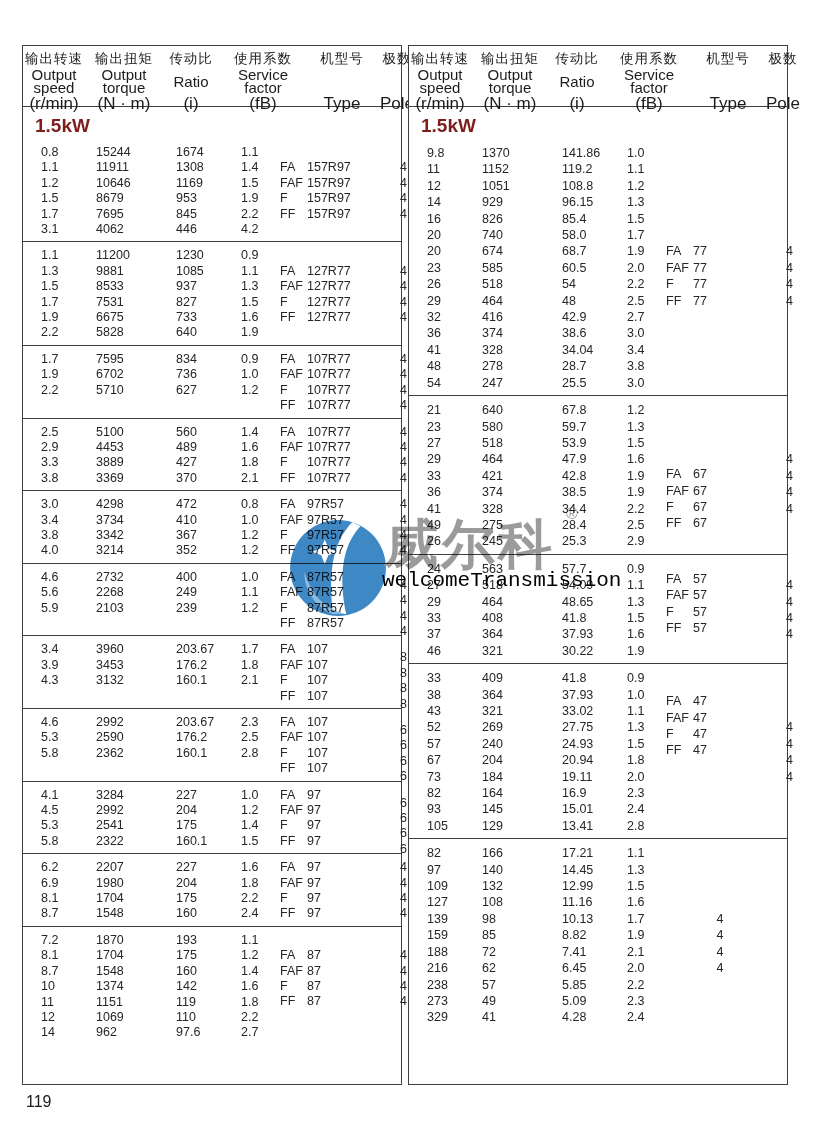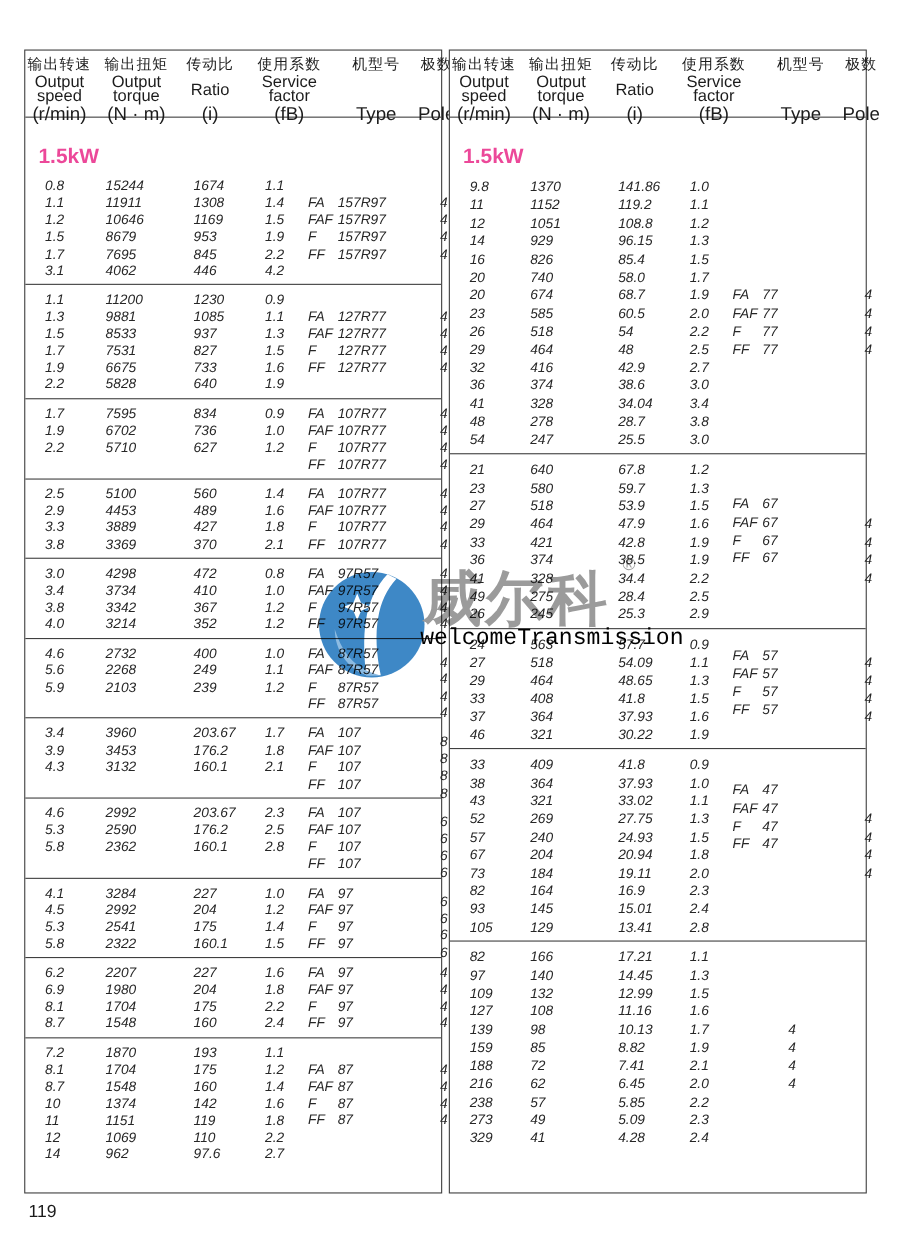--- a/index.html
+++ b/index.html
@@ -9,23 +9,23 @@
   .gtable{width:380px;height:1040px;border:1.6px solid #3f3f3f;background:#fff;
           display:flex;flex-direction:column;box-sizing:border-box;}
   .thead{height:61px;border-bottom:1.6px solid #3f3f3f;box-sizing:border-box;
          display:grid;grid-template-columns:62px 78px 56px 88px 70px 40px;
          padding:4px 0 3px 0;}
   .hcell{display:flex;flex-direction:column;justify-content:space-between;
          align-items:center;text-align:center;color:#1c1c1c;}
   .hzh{font-size:13.5px;letter-spacing:1px;white-space:nowrap;}
   .hen{font-size:15px;line-height:13px;}
   .hunit{font-size:17px;white-space:nowrap;}
-  .slabel{font-size:19px;font-weight:bold;color:#ec4899;padding:8px 0 2px 12px;margin-top:17px;}
+  .slabel{font-size:19px;font-weight:bold;color:#7f1d1d;padding:8px 0 2px 12px;}
   .block{border-top:1.2px solid #3f3f3f;padding:6px 0 4px 0;
-         display:grid;grid-template-columns:73px 80px 65px 39px 108px 31px;font-style:italic;}
+         display:grid;grid-template-columns:73px 80px 65px 39px 108px 31px;}
   .block.first{border-top:none;}
   .block.grow{flex:1;}
   .cell{font-size:12.5px;color:#262626;white-space:pre;}
   .gtable.t-left .cell{line-height:15.4px;}
   .gtable.t-right .cell{line-height:16.4px;}
   .c0 .cell{padding-left:18px;}
   .c5 .cell{text-align:center;}
   .type-pre{display:inline-block;width:27px;}
   .stagger{transform:translateY(8px);}
   
@@ -682,21 +682,21 @@
             <div class="cell">1.2</div>
             <div class="cell">1.3</div>
             <div class="cell">1.5</div>
             <div class="cell">1.6</div>
             <div class="cell">1.9</div>
             <div class="cell">1.9</div>
             <div class="cell">2.2</div>
             <div class="cell">2.5</div>
             <div class="cell">2.9</div>
           </div>
-          <div class="stack c4" style="margin-top: 31px;">
+          <div class="stack c4" style="margin-top: 64px;">
             <div class="cell"><span class="type-pre">FA</span>67</div>
             <div class="cell"><span class="type-pre">FAF</span>67</div>
             <div class="cell"><span class="type-pre">F</span>67</div>
             <div class="cell"><span class="type-pre">FF</span>67</div>
           </div>
           <div class="stack c5" style="margin-top: 49.2px;">
             <div class="cell">4</div>
             <div class="cell">4</div>
             <div class="cell">4</div>
             <div class="cell">4</div>

